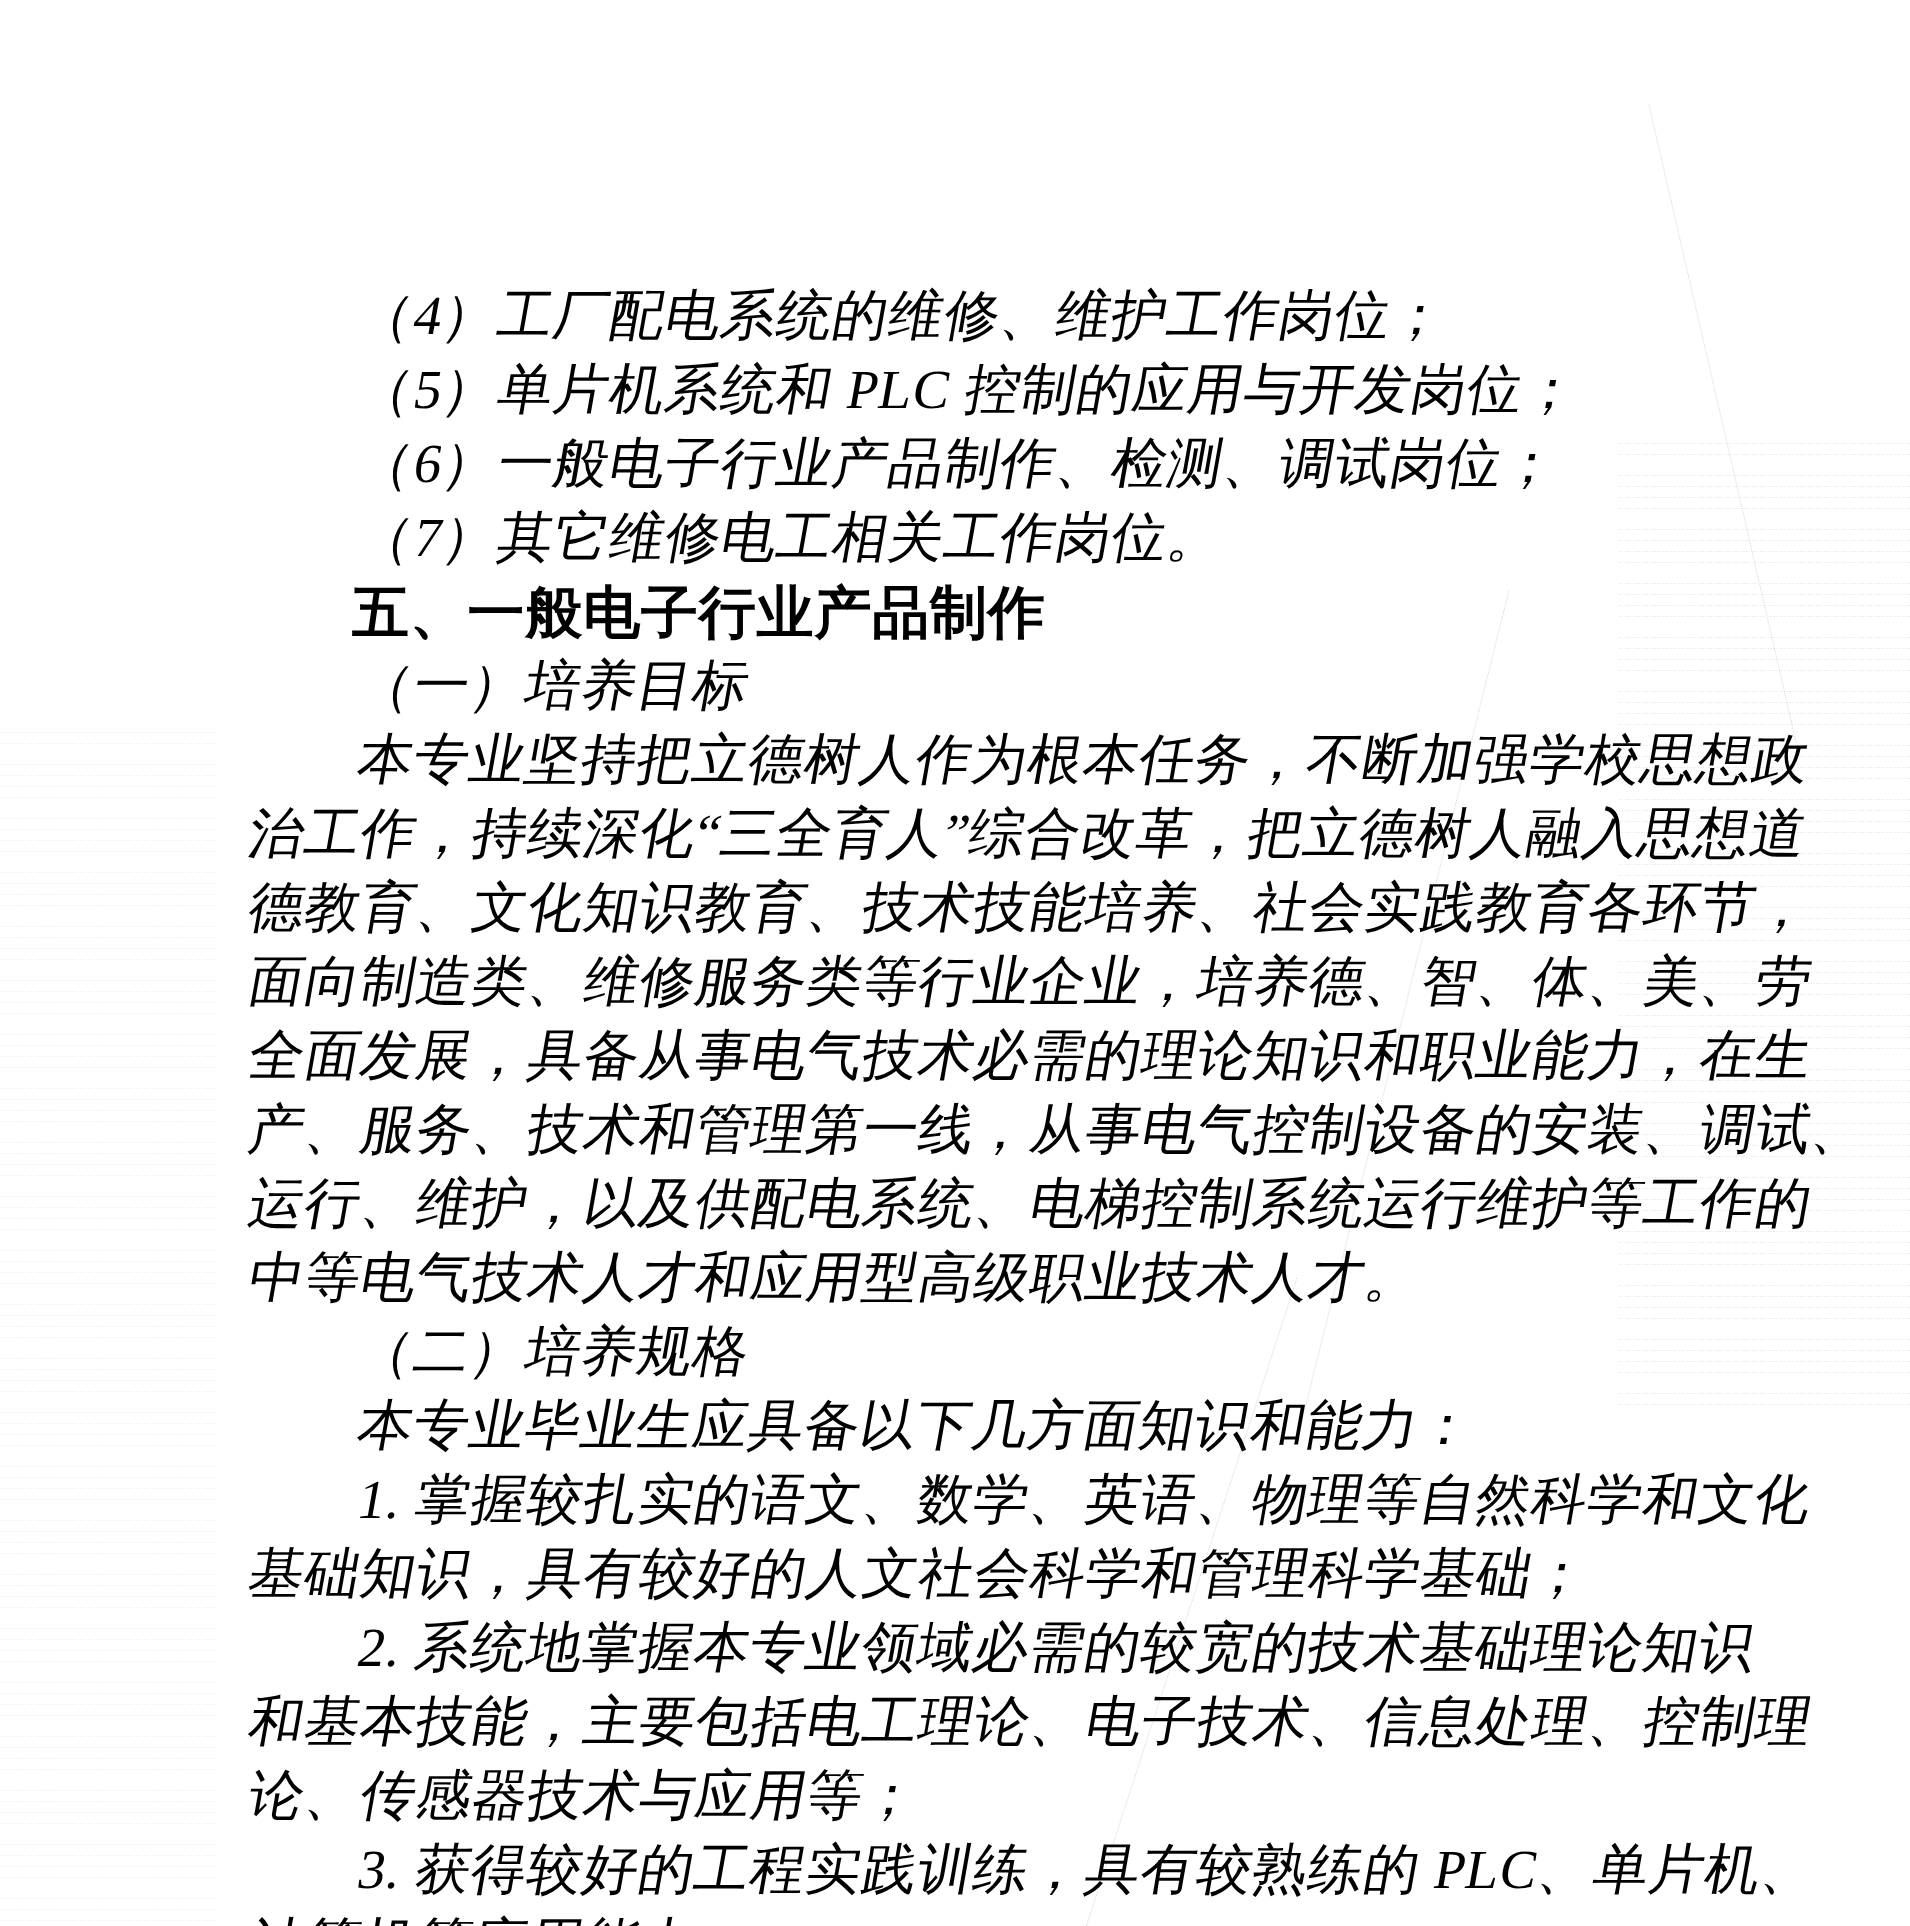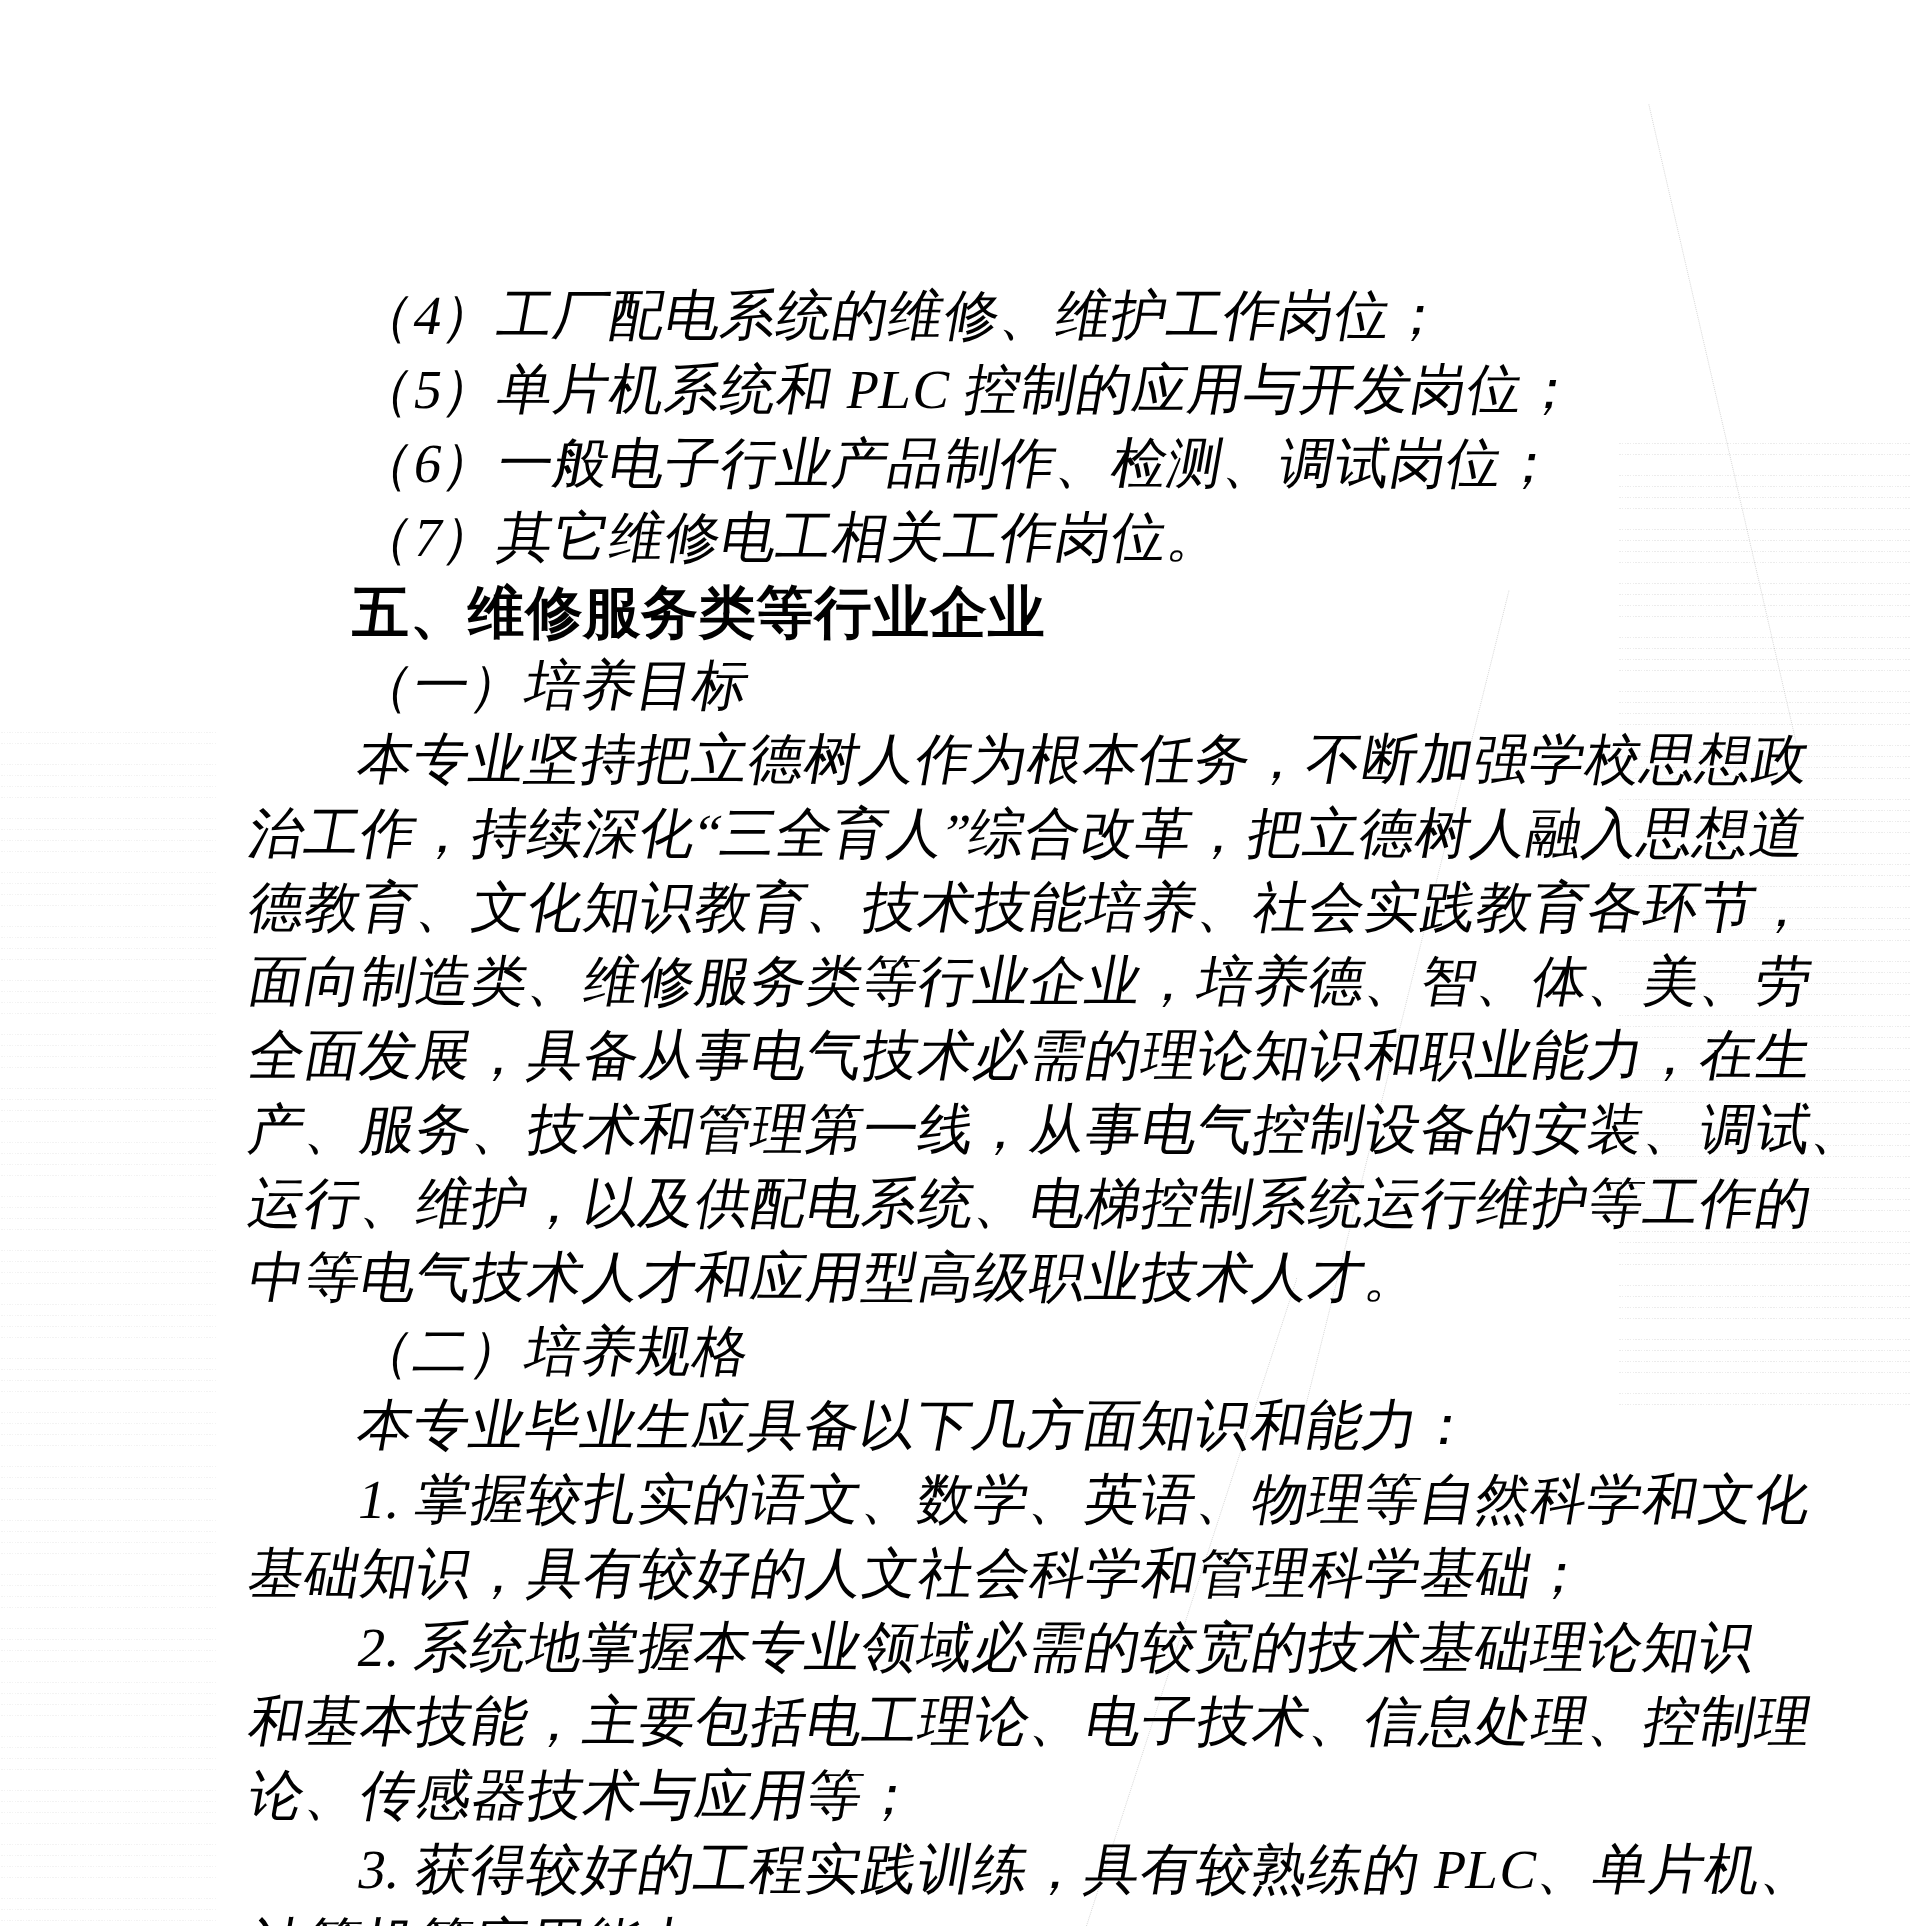--- a/index.html
+++ b/index.html
@@ -74,21 +74,21 @@
 
   <div class="crease crease-4"></div>
 
   <div class="content">
 
     <div class="line indent slant">（4）工厂配电系统的维修、维护工作岗位；</div>
     <div class="line indent slant">（5）单片机系统和 PLC 控制的应用与开发岗位；</div>
     <div class="line indent slant">（6）一般电子行业产品制作、检测、调试岗位；</div>
     <div class="line indent slant">（7）其它维修电工相关工作岗位。</div>
 
-    <div class="line indent heading">五、维修服务类等行业企业</div>
+    <div class="line indent heading">五、一般电子行业产品制作</div>
 
     <div class="line indent subheading slant">（一）培养目标</div>
 
     <div class="line indent slant">本专业坚持把立德树人作为根本任务，不断加强学校思想政</div>
     <div class="line slant">治工作，持续深化“三全育人”综合改革，把立德树人融入思想道</div>
     <div class="line slant">德教育、文化知识教育、技术技能培养、社会实践教育各环节，</div>
     <div class="line slant">面向制造类、维修服务类等行业企业，培养德、智、体、美、劳</div>
     <div class="line slant">全面发展，具备从事电气技术必需的理论知识和职业能力，在生</div>
     <div class="line slant">产、服务、技术和管理第一线，从事电气控制设备的安装、调试、</div>
     <div class="line slant">运行、维护，以及供配电系统、电梯控制系统运行维护等工作的</div>

